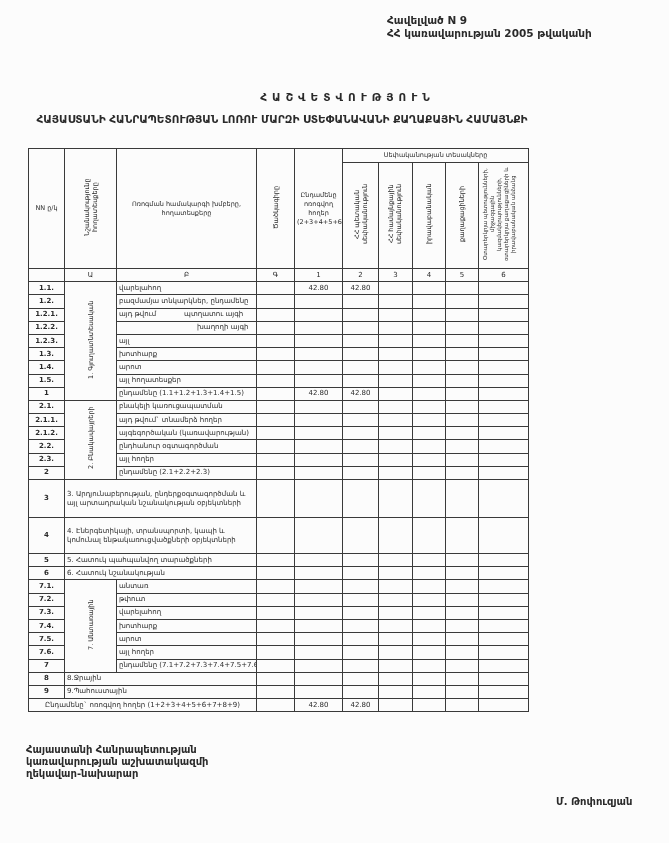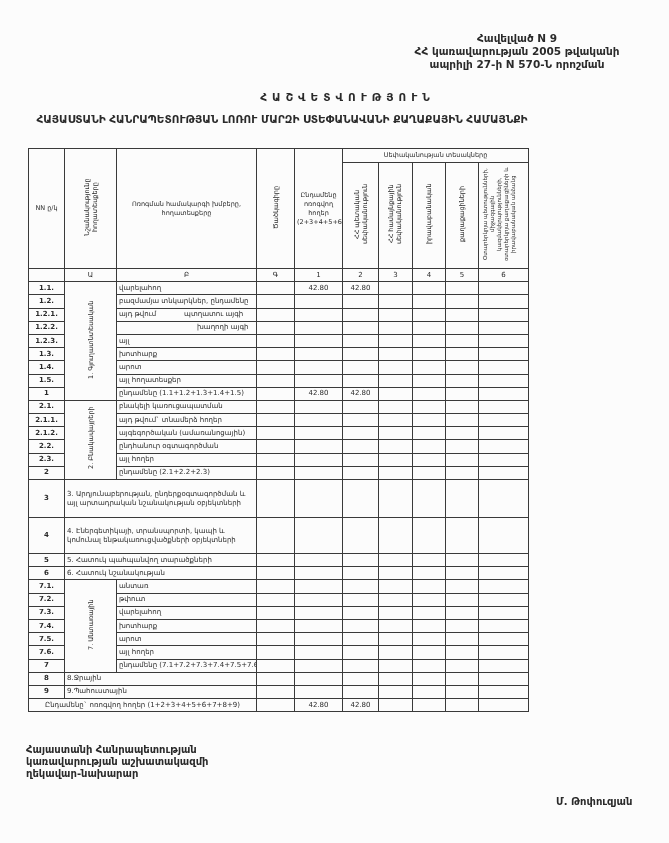--- a/index.html
+++ b/index.html
@@ -1,18 +1,18 @@
 <!DOCTYPE html>
 <html><head>
 <meta charset="utf-8">
 <style>
   html, body { margin: 0; padding: 0; background: #fcfcfc; }
   body { width: 669px; height: 843px; position: relative; overflow: hidden;
          font-family: "DejaVu Sans", sans-serif; color: #2a2a2a; }
-  .approval { position: absolute; top: 32px; right: 22px; width: 260px; text-align: center;
+  .approval { position: absolute; top: 14px; right: 22px; width: 260px; 
               font-size: 10.5px; line-height: 13px; font-weight: bold; }
   .title { position: absolute; top: 91px; left: 0; width: 669px; text-align: center;
            font-size: 10.5px; font-weight: bold; letter-spacing: 5px; margin-left: 13px; }
   .subtitle { position: absolute; top: 112px; left: 0; width: 564px; text-align: center;
               font-size: 10.5px; line-height: 14px; font-weight: bold; }
   table.grid { position: absolute; top: 148px; left: 28px; width: 480px; border-collapse: collapse;
                table-layout: fixed; font-size: 7px; }
   table.grid td { border: 1.6px solid #3a3a3a; padding: 0 2px; height: 12.2px; vertical-align: middle;
                   overflow: hidden; white-space: nowrap; line-height: 9px; }
   table.grid td.c { text-align: center; }
@@ -23,21 +23,20 @@
   .hdr td { font-size: 6.5px; }
   .footer-left { position: absolute; top: 744px; left: 26px; font-size: 10px; line-height: 12px; font-weight: bold; }
   .footer-right { position: absolute; top: 796px; left: 556px; font-size: 10px; font-weight: bold; }
 </style>
 </head>
 <body>
 
 <div class="approval">
   <div>Հավելված N 9</div>
   <div>ՀՀ կառավարության 2005 թվականի</div>
-  <div>ապրիլի 27-ի N 570-Ն որոշման</div>
 </div>
 
 <div class="title">ՀԱՇՎԵՏՎՈՒԹՅՈՒՆ</div>
 <div class="subtitle">
   <div>ՀԱՅԱՍՏԱՆԻ ՀԱՆՐԱՊԵՏՈՒԹՅԱՆ ԼՈՌՈՒ ՄԱՐԶԻ ՍՏԵՓԱՆԱՎԱՆԻ ՔԱՂԱՔԱՅԻՆ ՀԱՄԱՅՆՔԻ</div>
 </div>
 
 <table class="grid">
   <colgroup>
     <col style="width:36px">
@@ -197,21 +196,21 @@
         <td class="c"></td>
         <td class="c"></td>
         <td class="c"></td>
         <td class="c"></td>
         <td class="c"></td>
         <td class="c"></td>
         <td class="c"></td>
       </tr>
       <tr>
         <td class="num">2.1.2.</td>
-        <td><span>այգեգործական (ամառանոցային)</span></td>
+        <td><span>այգեգործական (կառավարության)</span></td>
         <td class="c"></td>
         <td class="c"></td>
         <td class="c"></td>
         <td class="c"></td>
         <td class="c"></td>
         <td class="c"></td>
         <td class="c"></td>
       </tr>
       <tr>
         <td class="num">2.2.</td>

